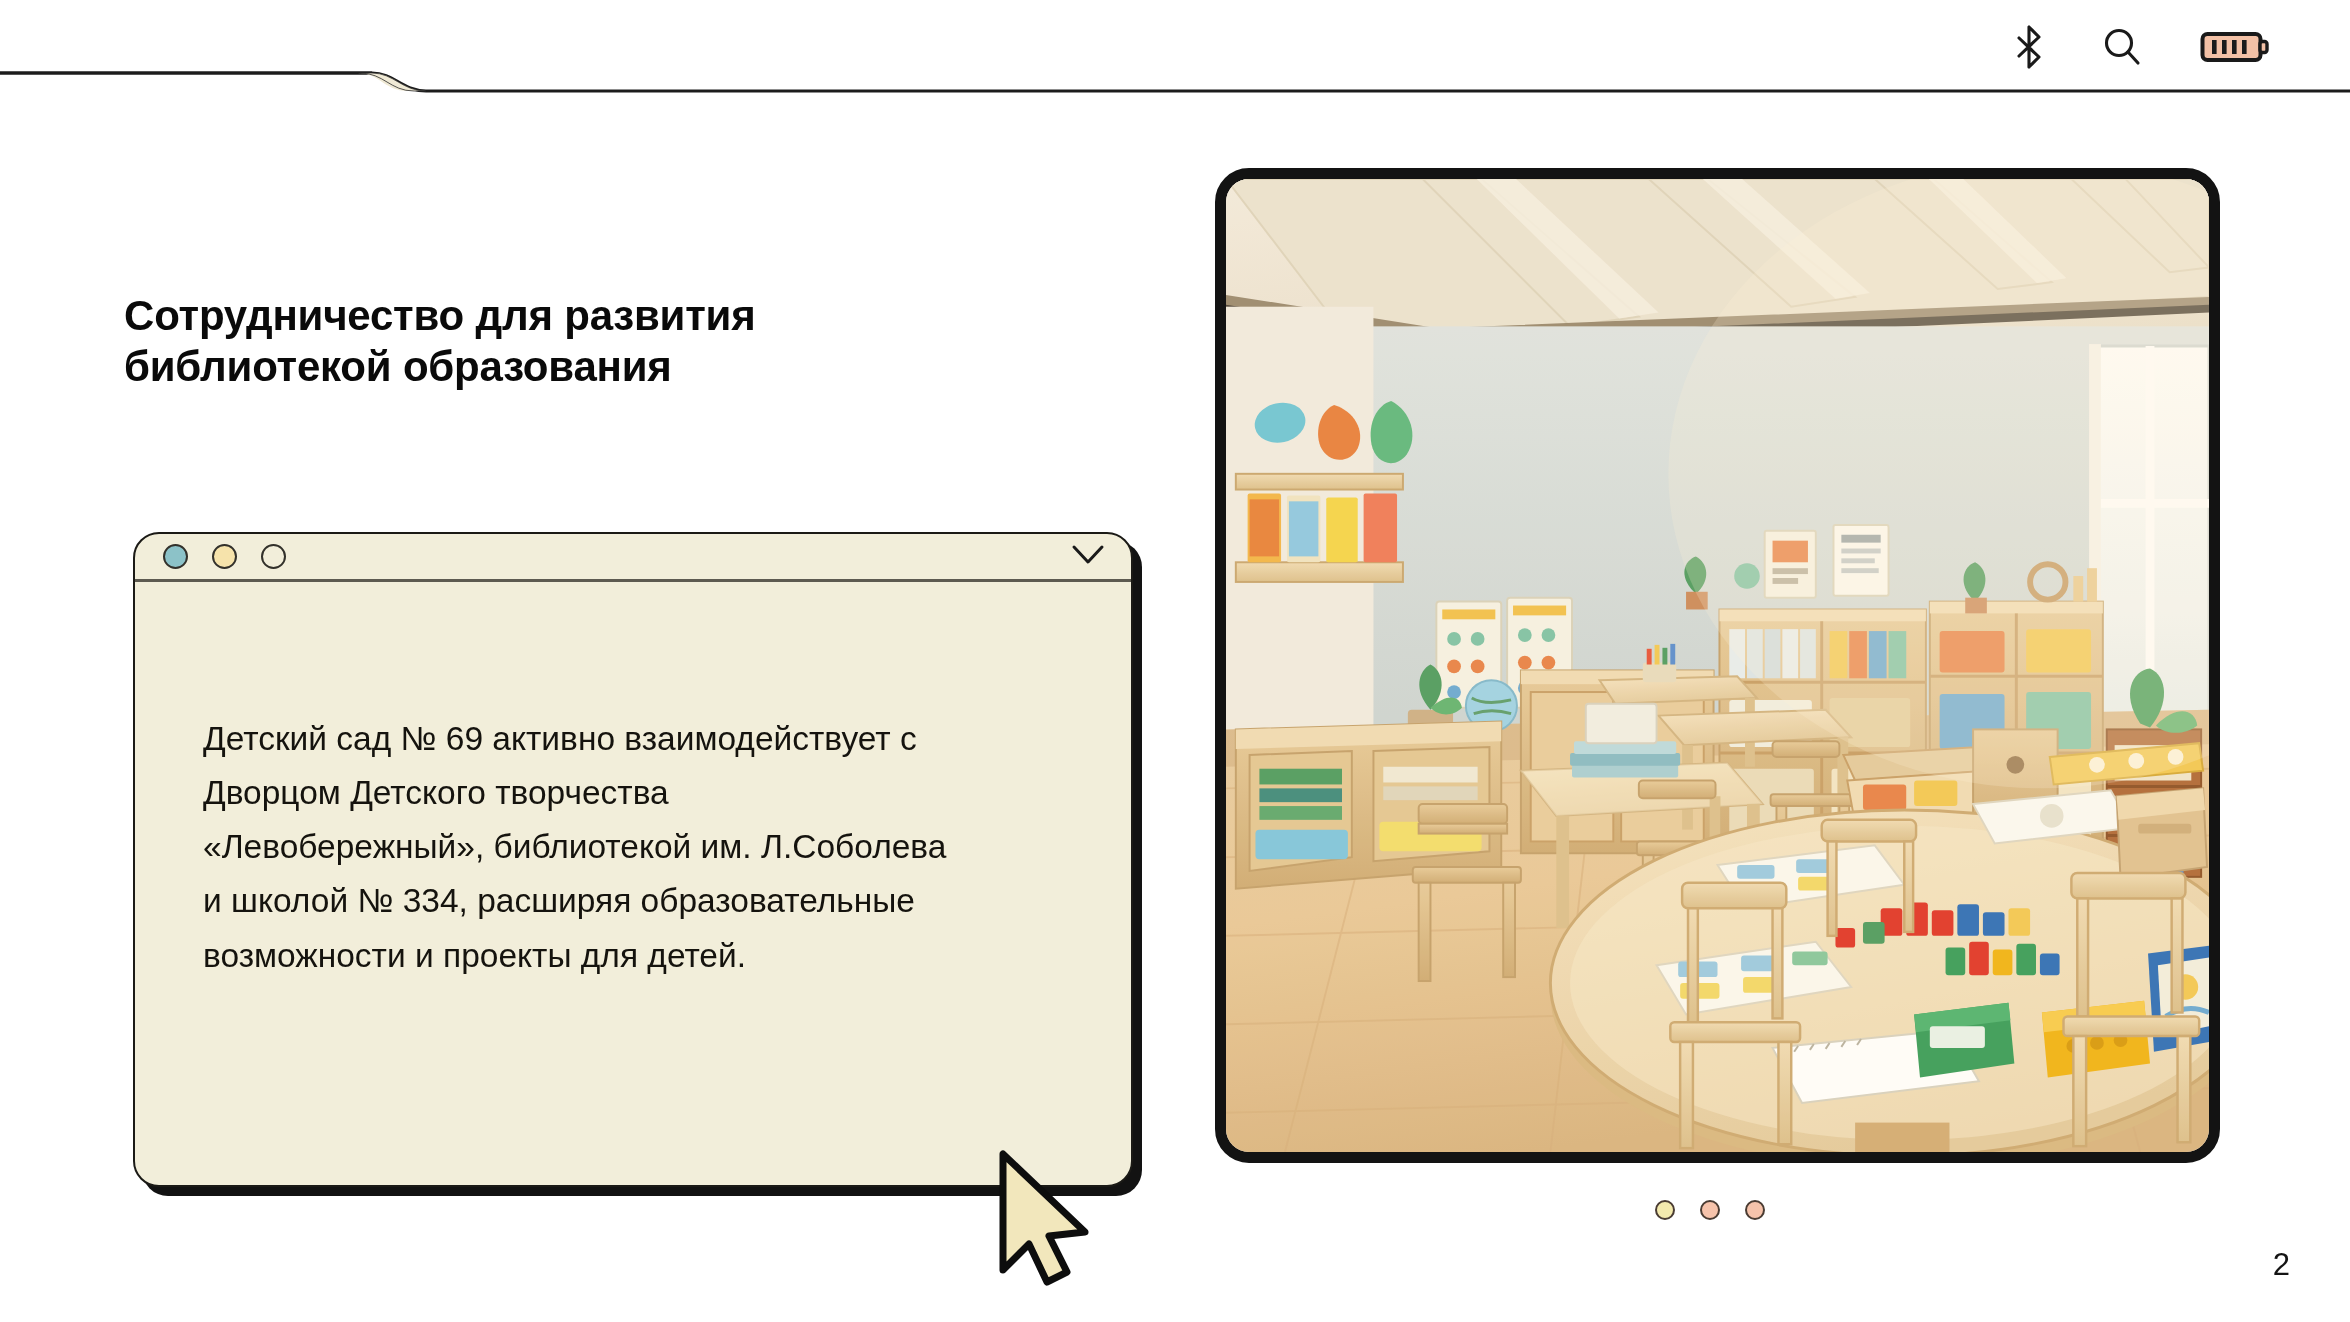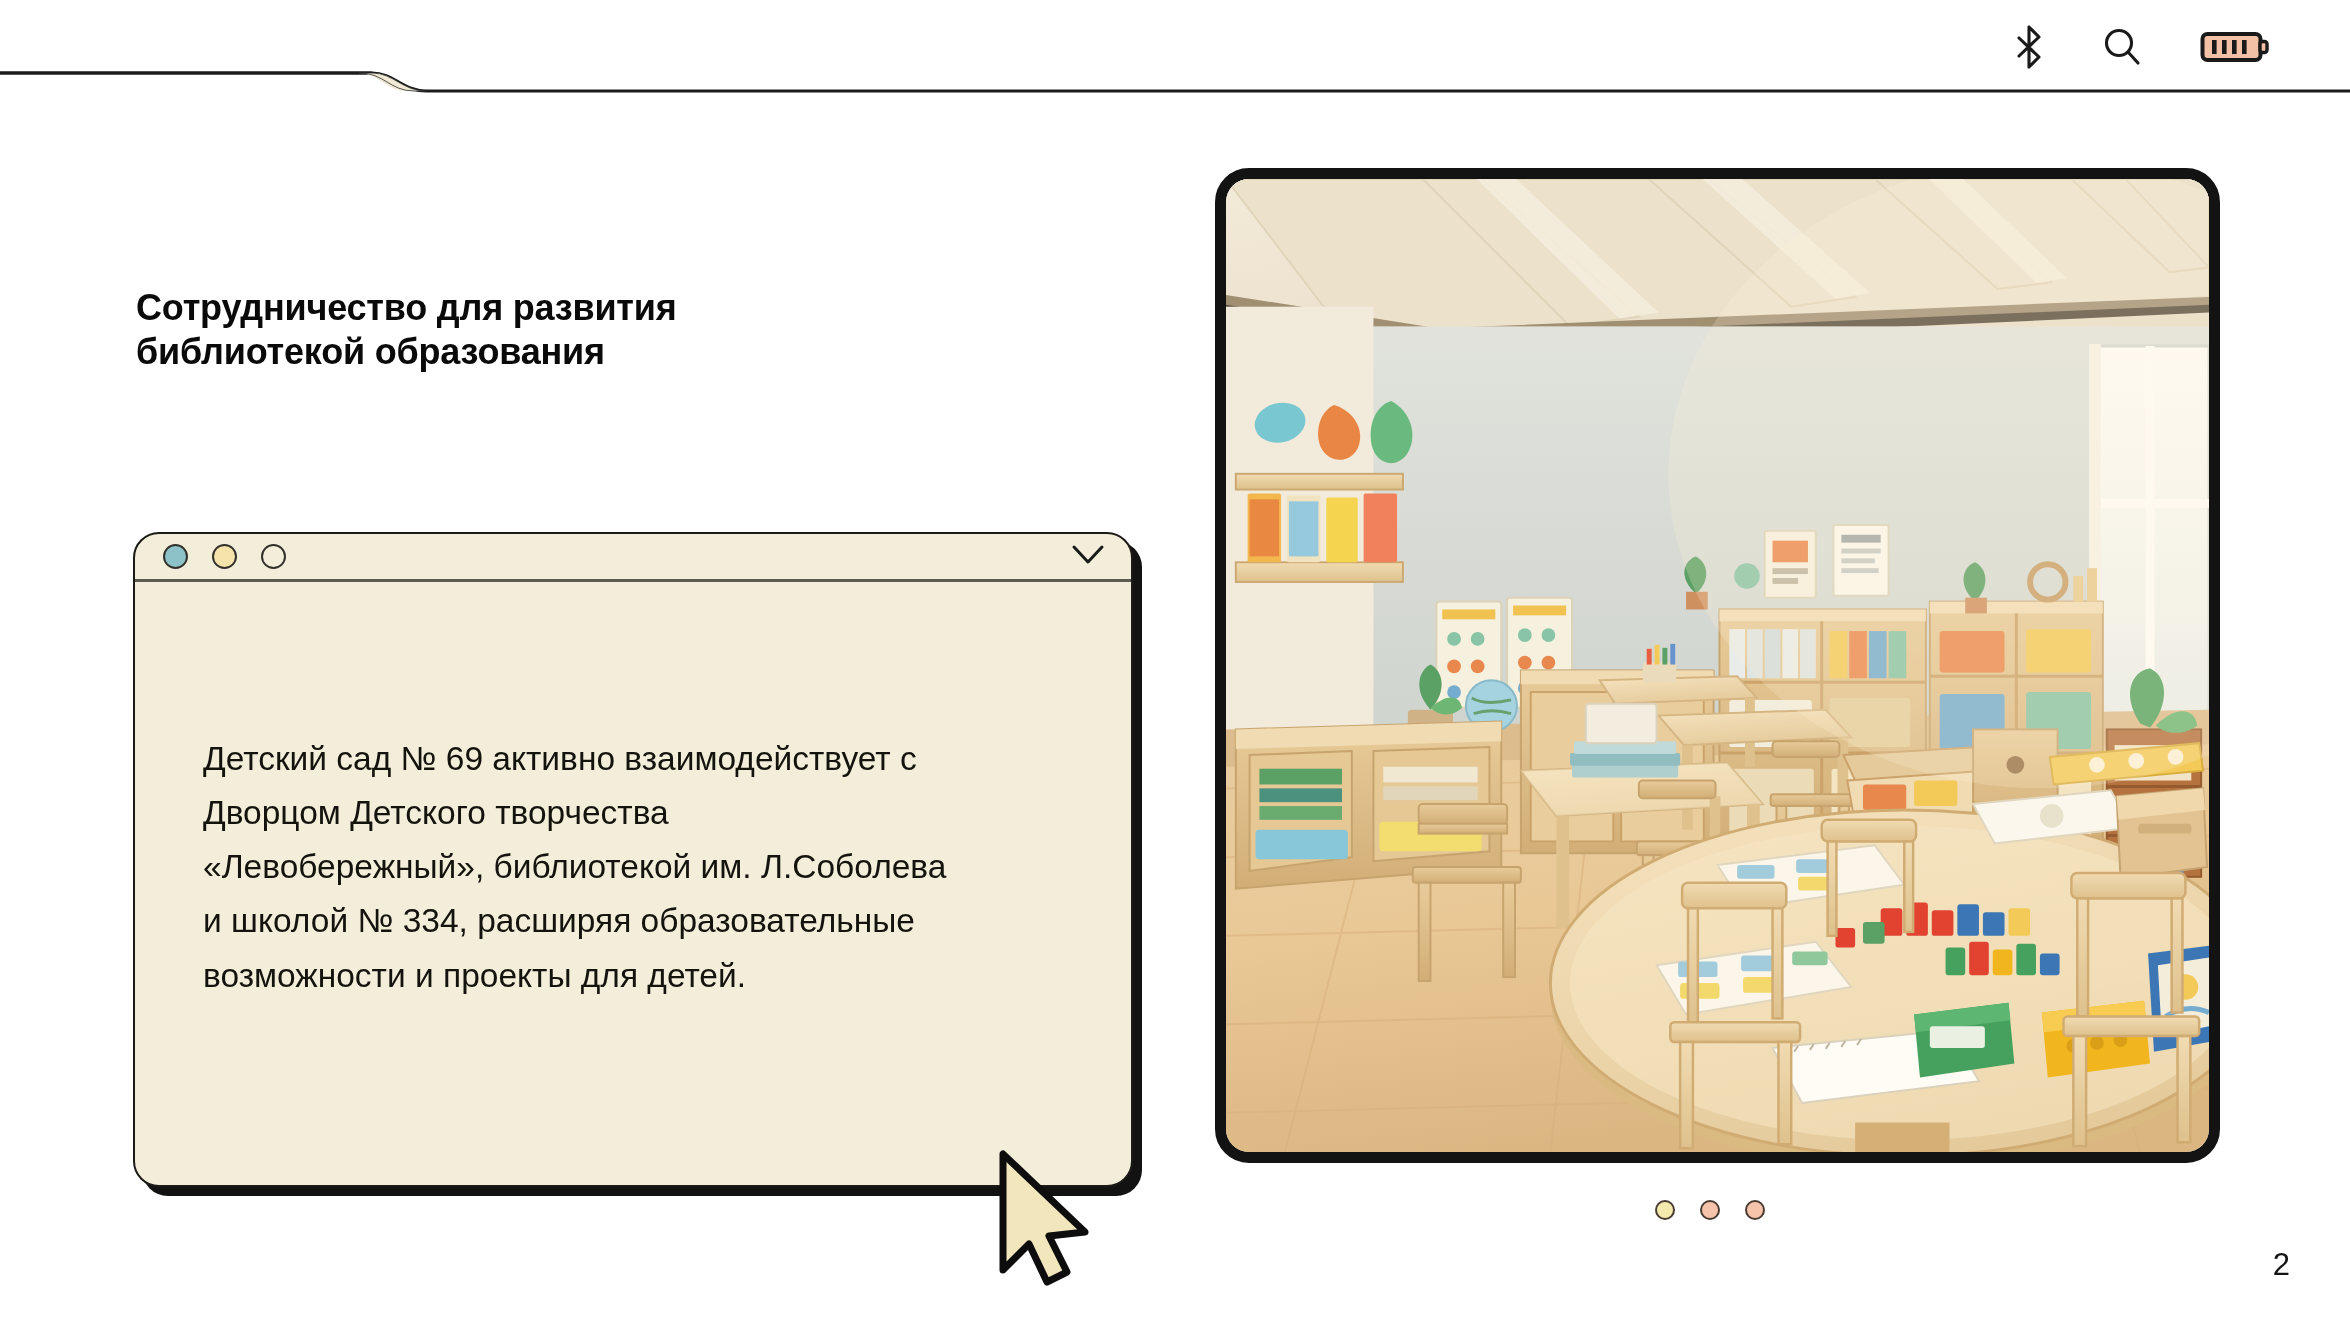--- a/index.html
+++ b/index.html
@@ -19,22 +19,22 @@
 
   
   .status{
     position:absolute;top:22px;right:80px;
     display:flex;align-items:center;gap:58px;height:50px;
   }
   .status .ico{display:flex;align-items:center;justify-content:center;}
 
   
   .title{
-    position:absolute;left:136px;top:262px;width:1010px;
-    font-size:36px;line-height:1.22;font-weight:700;
+    position:absolute;left:124px;top:262px;width:1010px;
+    font-size:42px;line-height:1.22;font-weight:700;
     color:#0a0a0a;letter-spacing:-0.2px;
   }
   .title .ln{display:block;}
 
   
   .card-wrap{position:absolute;left:133px;top:532px;width:1000px;height:655px;}
   .card-shadow{
     position:absolute;left:9px;top:9px;width:1000px;height:655px;
     background:#121212;border-radius:26px;
   }
@@ -47,21 +47,21 @@
     position:relative;height:48px;
     border-bottom:3px solid #5d5a50;
     display:flex;align-items:center;padding:0 26px 0 28px;box-sizing:border-box;
   }
   .dots{display:flex;align-items:center;gap:24px;}
   .dot{width:25px;height:25px;border-radius:50%;border:2.5px solid #33312b;box-sizing:border-box;}
   .dot.d1{background:#8cc2c8;}
   .dot.d2{background:#f6e3ab;}
   .dot.d3{background:transparent;}
   .chev{margin-left:auto;}
-  .card-body{padding:96px 76px 0 68px;margin-top:20px;}
+  .card-body{padding:96px 76px 0 68px;}
   .card-text{
     font-size:33.5px;line-height:1.62;color:#15130e;font-weight:400;
     white-space:pre-line;
   }
 
   
   .cursor{position:absolute;left:995px;top:1148px;width:105px;height:140px;pointer-events:none;}
 
   
   .photo-frame{

